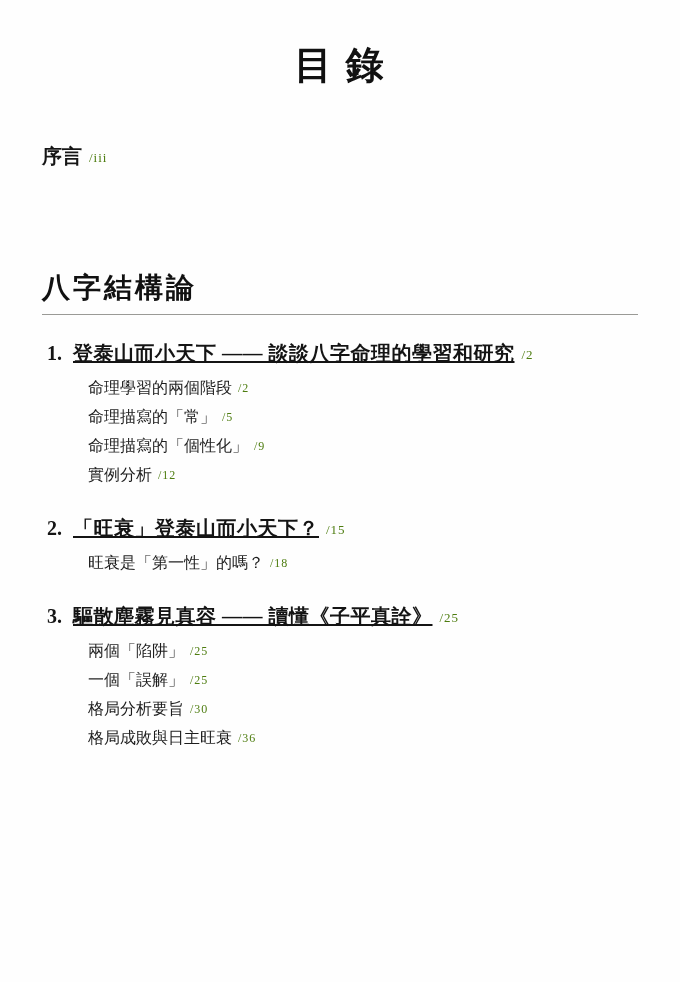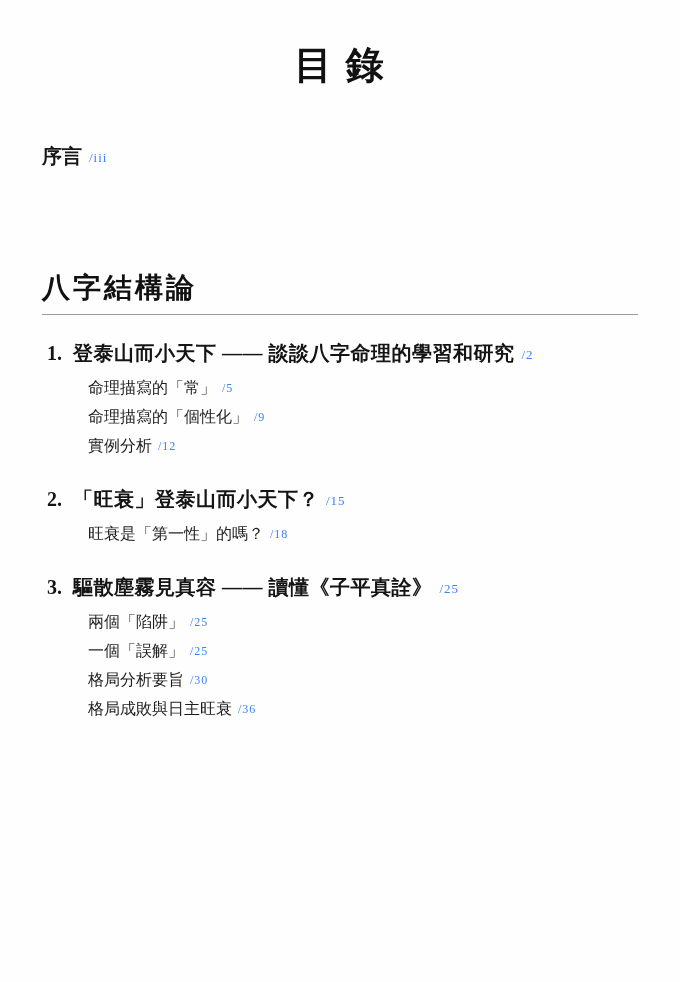--- a/index.html
+++ b/index.html
@@ -34,21 +34,21 @@
     font-size: 20px;
     font-weight: bold;
     line-height: 24px;
     color: #151515;
   }
   .page-ref {
     font-weight: normal;
     font-size: 13px;
     margin-left: 7px;
     letter-spacing: 1px;
-    color: #3b82f6;
+    color: #4d7c0f;
     position: relative;
     top: -1px;
     font-family: Liberation Serif, serif;
   }
   .section-title {
     margin-top: 100px;
     font-size: 28px;
     font-weight: bold;
     letter-spacing: 3px;
     line-height: 34px;
@@ -68,20 +68,21 @@
     line-height: 24px;
     color: #141414;
   }
   .ch-num {
     flex: none;
     width: 26px;
   }
   .ch-title {
     white-space: nowrap;
     letter-spacing: 0.5px;
+    text-decoration: underline;
   }
   .subsections {
     margin-top: 6px;
   }
   .sub-line {
     padding-left: 46px;
     font-size: 16px;
     line-height: 27px;
     font-weight: normal;
     color: #1d1d1d;
@@ -107,20 +108,23 @@
     <div class="section-title">八字結構論</div>
 
     <div id="chapter-list">
   <div class="chapter">
     <div class="chapter-line">
       <span class="ch-num">1.</span>
             <span class="ch-title">登泰山而小天下 —— 談談八字命理的學習和研究</span>
             <span class="page-ref">/2</span>
     </div>
     <div class="subsections">
+  <div class="sub-line">
+    <span>命理學習的兩個階段</span><span class="page-ref">/2</span>
+  </div>
 
   <div class="sub-line">
     <span>命理描寫的「常」</span><span class="page-ref">/5</span>
   </div>
 
   <div class="sub-line">
     <span>命理描寫的「個性化」</span><span class="page-ref">/9</span>
   </div>
 
   <div class="sub-line">

